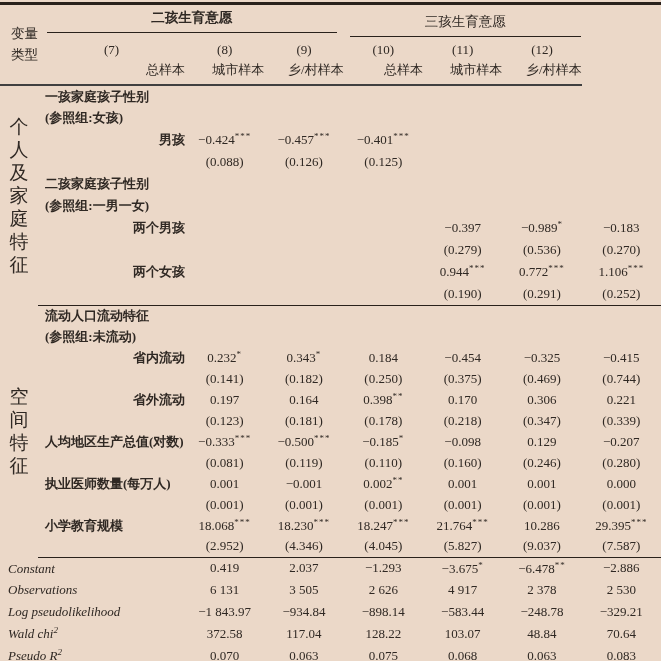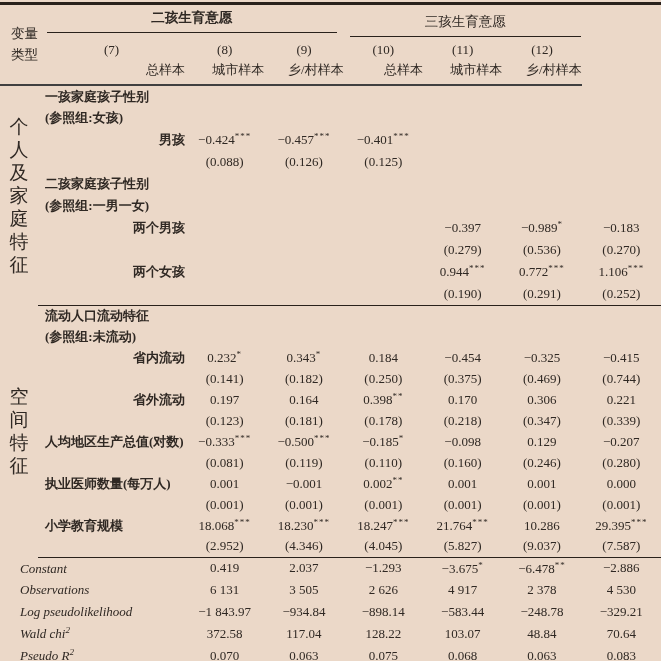--- a/index.html
+++ b/index.html
@@ -48,21 +48,21 @@
     line-height:23px;text-align:center;font-size:19px;
   }
   .lb{text-align:left;white-space:nowrap;overflow:hidden;font-weight:bold;}
   .i0{padding-left:7px;}
   .i1{padding-left:21px;text-align:right;}
   .val{text-align:center;white-space:nowrap;}
   sup.st{font-size:9px;letter-spacing:1px;}
   tr.secend td{border-bottom:1.8px solid #29211b;margin-top:40px;}
   
   tr.fr{height:22px;}
-  .flab{font-style:italic;padding-left:20px;text-align:left;white-space:nowrap;}
+  .flab{font-style:italic;padding-left:8px;text-align:left;white-space:nowrap;}
   sup.fsup{font-size:9px;font-style:italic;}
 </style>
 </head>
 <body>
 
 <div class="frame">
 <table>
   <colgroup>
     <col style="width:38px">
         <col style="width:147px">
@@ -318,21 +318,21 @@
           <td class="val">−6.478<sup class="st">**</sup></td>
           <td class="val">−2.886</td>
         </tr>
   <tr class="fr">
           <td class="flab" colspan="2"><span>Observations</span><sup class="fsup"></sup></td>
           <td class="val">6 131</td>
           <td class="val">3 505</td>
           <td class="val">2 626</td>
           <td class="val">4 917</td>
           <td class="val">2 378</td>
-          <td class="val">4 530</td>
+          <td class="val">2 530</td>
         </tr>
   <tr class="fr">
           <td class="flab" colspan="2"><span>Log pseudolikelihood</span><sup class="fsup"></sup></td>
           <td class="val">−1 843.97</td>
           <td class="val">−934.84</td>
           <td class="val">−898.14</td>
           <td class="val">−583.44</td>
           <td class="val">−248.78</td>
           <td class="val">−329.21</td>
         </tr>

